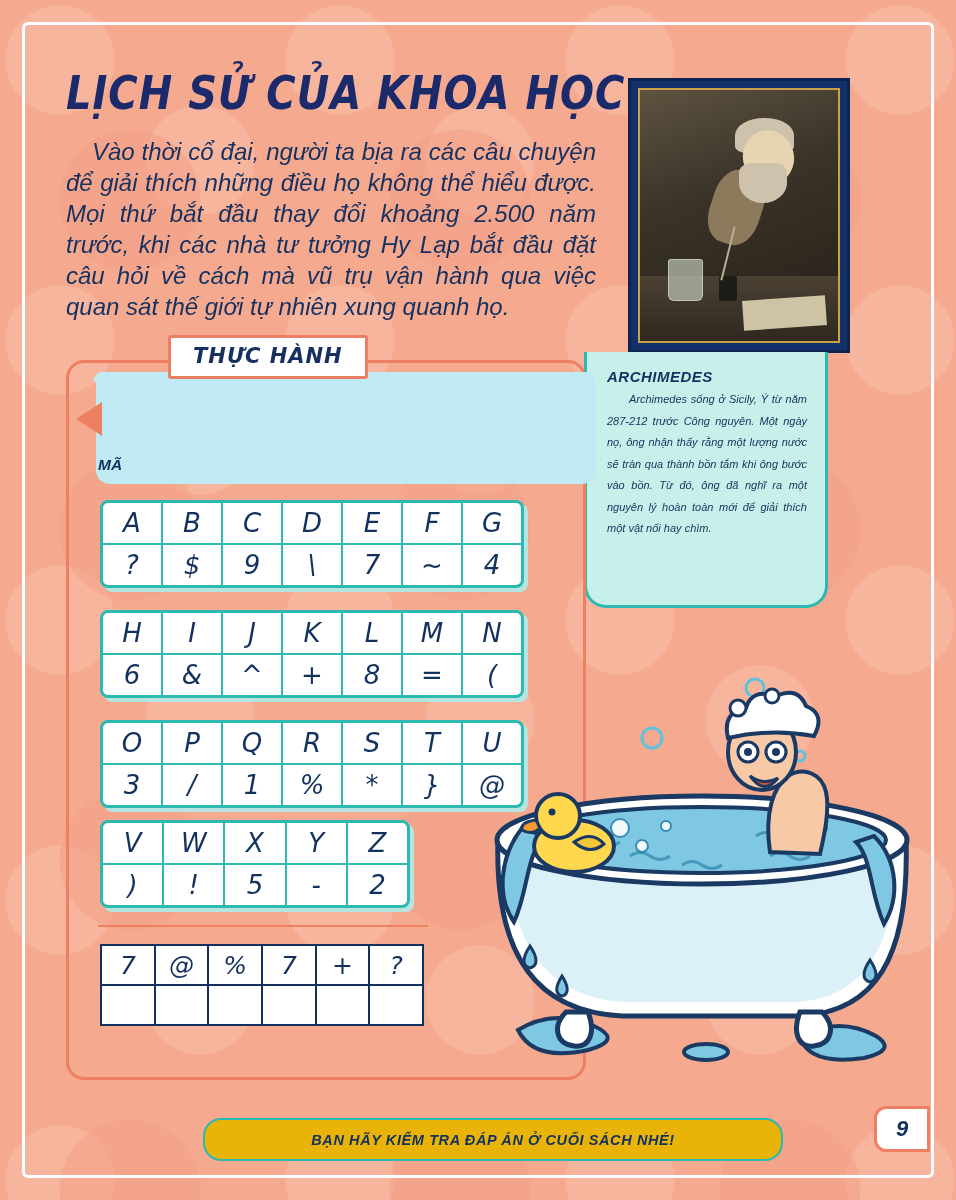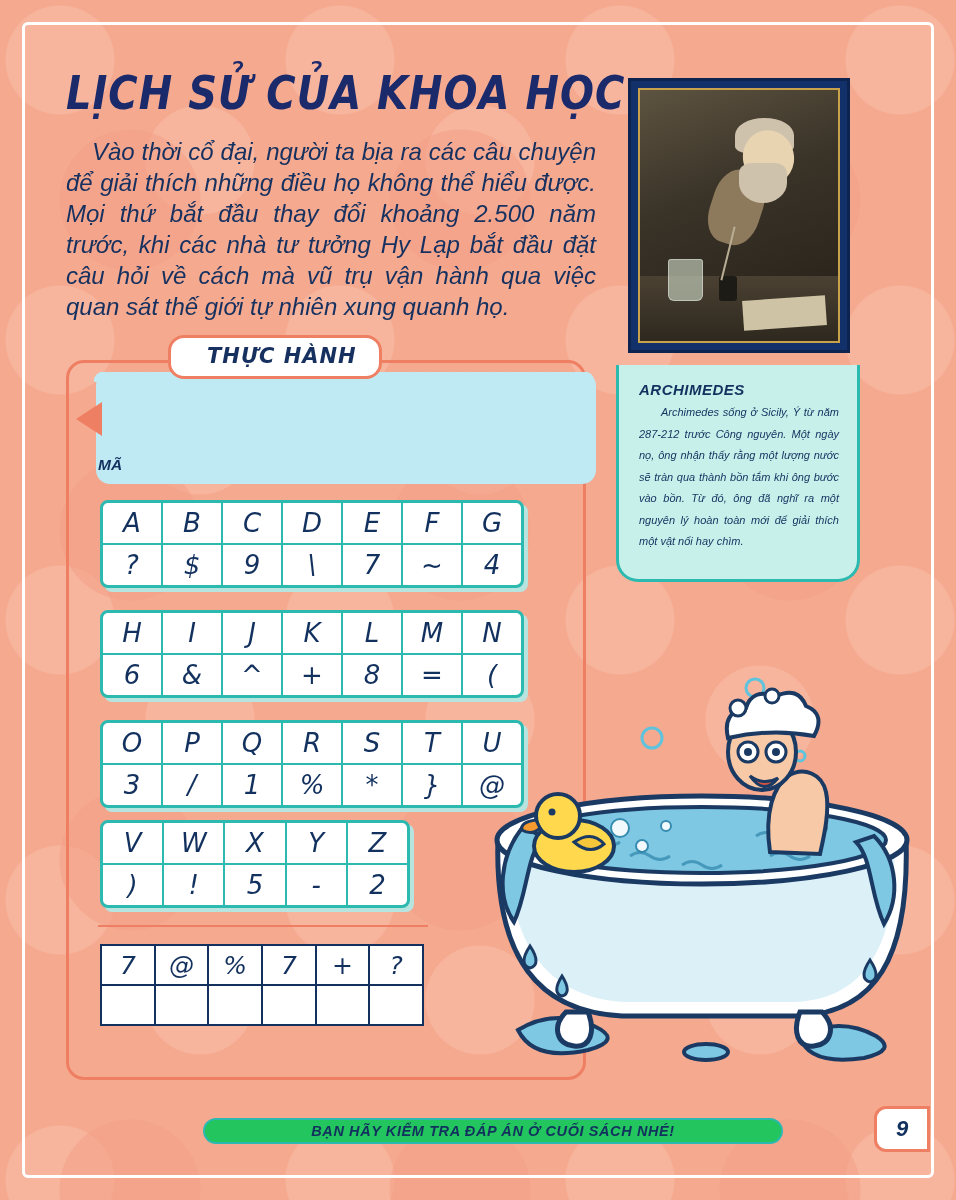--- a/index.html
+++ b/index.html
@@ -190,31 +190,30 @@
     bottom: 24%;
     width: 2px;
     height: 22%;
     background: #b9ae93;
     transform: rotate(14deg);
   }
 
   
   .info-box {
     position: absolute;
-    left: 616px;
+    left: 584px;
     top: 352px;
     width: 244px;
-    height: 217px;
+    height: 256px;
     background: #c8f0ea;
     border: 3px solid #2bb9b0;
     border-radius: 0 0 22px 22px;
     border-top: none;
     box-sizing: border-box;
     padding: 16px 18px 14px 20px;
-    margin-top: 13px;
   }
   .info-title {
     font-size: 15px;
     font-weight: bold;
     color: #12315f;
     letter-spacing: .5px;
     margin-bottom: 4px;
   }
   .info-text {
     font-size: 11px;
@@ -234,22 +233,22 @@
     border: 3px solid #ef7f63;
     border-radius: 18px;
     box-sizing: border-box;
   }
   .activity-pill {
     position: absolute;
     left: 168px;
     top: 335px;
     background: #ffffff;
     border: 3px solid #ef7f63;
-    border-radius: 16px;
-    padding: 6px 22px 8px 36px;
+    border-radius: 3px;
+    padding: 6px 22px 8px 22px;
     font-family: "DejaVu Sans", sans-serif;
     font-weight: bold;
     font-size: 21px;
     letter-spacing: 1px;
     color: #16315f;
     text-transform: uppercase;
   }
   
   .instr-bubble {
     position: absolute;
@@ -368,22 +367,22 @@
     height: 2px;
     background: #ef7f63;
   }
 
   
   .footer-pill {
     position: absolute;
     left: 203px;
     top: 1118px;
     width: 580px;
-    height: 26px;
-    background: #22c55e;
+    height: 43px;
+    background: #eab308;
     border: 2px solid #2bb9b0;
     border-radius: 18px;
     display: flex;
     align-items: center;
     justify-content: center;
     font-size: 14.5px;
     font-weight: bold;
     letter-spacing: .6px;
     color: #13315e;
     text-transform: uppercase;

